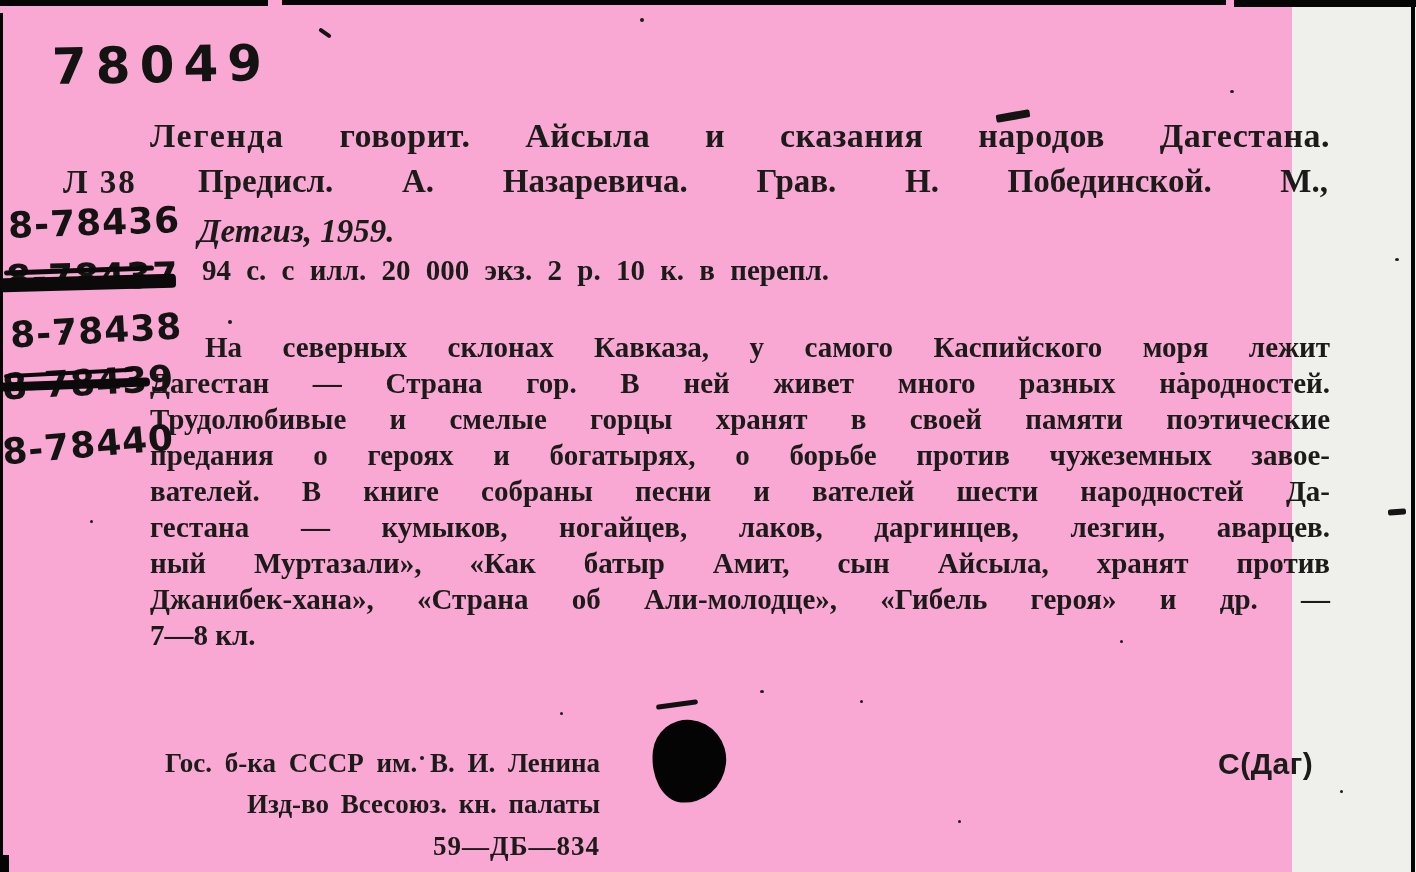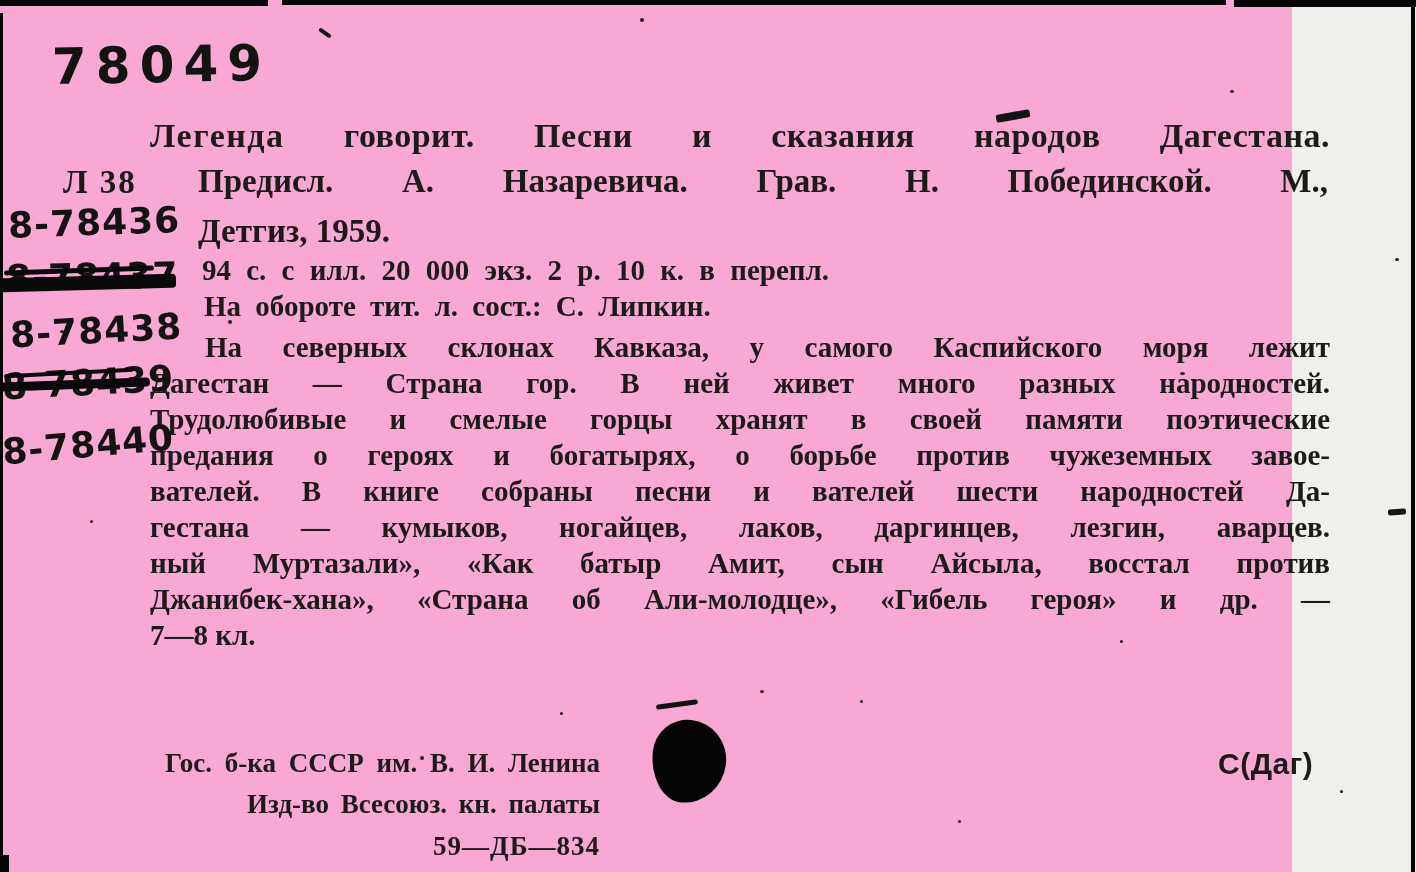--- a/index.html
+++ b/index.html
@@ -21,21 +21,21 @@
   .edge-left{left:0;top:13px;width:3px;height:859px;}
   .edge-right{left:1411px;top:0;width:4px;height:872px;}
   .edge-corner{left:0;top:855px;width:9px;height:17px;}
 
   
   .ts{position:absolute;font-weight:bold;color:#1b1b19;white-space:nowrap;}
   .just{white-space:normal;text-align:justify;text-align-last:justify;}
 
   .title-line{left:150px;top:117px;width:1180px;font-size:34px;letter-spacing:.5px;}
   .hdr-line2{left:198px;top:163px;width:1130px;font-size:33px;}
-  .hdr-line3{left:198px;top:213px;font-size:33px;}
+  .hdr-line3{left:198px;top:213px;font-size:33px;font-style:italic;}
   .call-number{left:63px;top:164px;font-size:33px;letter-spacing:2px;}
   .collation{left:202px;top:254px;font-size:29px;word-spacing:8px;}
   .note-line{left:204px;top:290px;font-size:29px;word-spacing:7px;}
 
   .annotation{position:absolute;left:150px;top:329px;width:1180px;font-size:29px;font-weight:bold;color:#1b1b19;}
   .annotation .al{height:36px;line-height:36px;text-align:justify;text-align-last:justify;}
   .annotation .al.indent{padding-left:55px;box-sizing:border-box;}
   .annotation .al.plain{text-align:left;text-align-last:left;}
 
   
@@ -81,34 +81,33 @@
   <div class="edge edge-top-2"></div>
   <div class="edge edge-top-3"></div>
   <div class="edge edge-left"></div>
   <div class="edge edge-right"></div>
   <div class="edge edge-corner"></div>
 
   <div class="hw accession">78049</div>
 
   <div class="ts call-number">Л 38</div>
 
-  <div class="ts title-line just"><span style="letter-spacing:1.5px;">Легенда</span> <span>говорит. Песни и сказания народов Дагестана.</span></div>
+  <div class="ts title-line just"><span style="letter-spacing:1.5px;">Легенда</span> <span>говорит. Айсыла и сказания народов Дагестана.</span></div>
   <div class="ts hdr-line2 just">Предисл. А. Назаревича. Грав. Н. Побединской. М.,</div>
   <div class="ts hdr-line3">Детгиз, 1959.</div>
   <div class="ts collation">94 с. с илл. 20 000 экз. 2 р. 10 к. в перепл.</div>
-  <div class="ts note-line">На обороте тит. л. сост.: С. Липкин.</div>
 
   <div class="annotation">
     <div class="al indent">На северных склонах Кавказа, у самого Каспийского моря лежит</div>
     <div class="al">Дагестан — Страна гор. В ней живет много разных народностей.</div>
     <div class="al">Трудолюбивые и смелые горцы хранят в своей памяти поэтические</div>
     <div class="al">предания о героях и богатырях, о борьбе против чужеземных завое-</div>
     <div class="al">вателей. В книге собраны песни и вателей шести народностей Да-</div>
     <div class="al">гестана — кумыков, ногайцев, лаков, даргинцев, лезгин, аварцев.</div>
-    <div class="al">ный Муртазали», «Как батыр Амит, сын Айсыла, восстал против</div>
+    <div class="al">ный Муртазали», «Как батыр Амит, сын Айсыла, хранят против</div>
     <div class="al">Джанибек-хана», «Страна об Али-молодце», «Гибель героя» и др. —</div>
     <div class="al plain">7—8 кл.</div>
   </div>
 
   <div class="hw mnum mnum-1">8-78436</div>
   <div class="hw mnum mnum-2">8-78437</div>
   <div class="strike strike-2"></div>
   <div class="strike strike-2b"></div>
   <div class="hw mnum mnum-3">8-78438</div>
   <div class="hw mnum mnum-4">8-78439</div>

